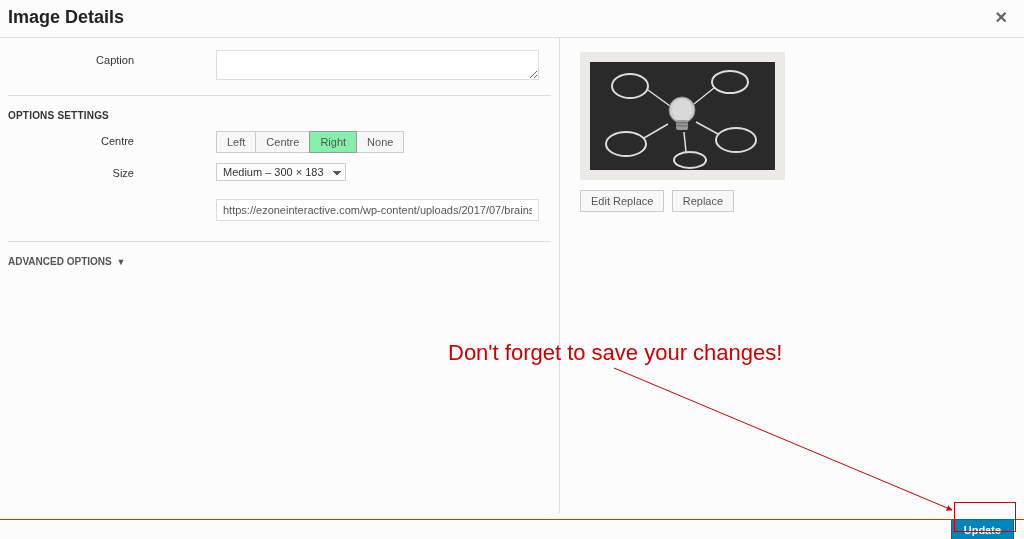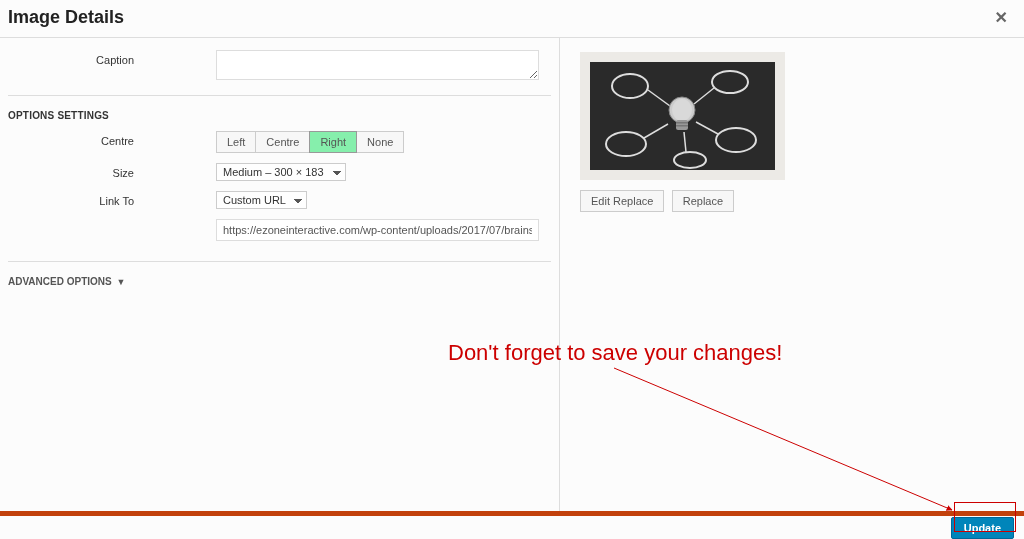--- a/index.html
+++ b/index.html
@@ -165,22 +165,22 @@
     background: #f7f7f7;
     padding: 4px 10px;
     font-size: 11px;
     color: #555;
     cursor: pointer;
     margin-right: 4px;
   }
   .footer {
     position: absolute;
     left: 0; right: 0; bottom: 0;
-    height: 28px;
-    border-top: 5px solid #c2410c;
+    height: 20px;
+    border-top: 1px solid #c2410c;
     background: #fcfcfc;
     display: flex;
     justify-content: flex-end;
     align-items: center;
     padding-right: 10px;
   }
   .update-btn {
     background: #0085ba;
     border: 1px solid #006799;
     color: #fff;
@@ -251,28 +251,20 @@
 
     <div class="field-row">
       <div class="field-label">Size</div>
       <div class="field-control">
         <select>
           <option>Medium – 300 × 183</option>
         </select>
       </div>
     </div>
 
-    <div class="field-row" style="margin-bottom:2px;">
-      <div class="field-label">Link To</div>
-      <div class="field-control">
-        <select style="min-width:90px;">
-          <option>Custom URL</option>
-        </select>
-      </div>
-    </div>
     <div class="field-row">
       <div class="field-label"></div>
       <div class="field-control">
         <input type="text" class="linkto-url" value="https://ezoneinteractive.com/wp-content/uploads/2017/07/brainstorming-ideas.jpeg" style="">
       </div>
     </div>
 
     <div class="adv-sep"></div>
     <div class="advanced-row">
       <span>ADVANCED OPTIONS</span>

